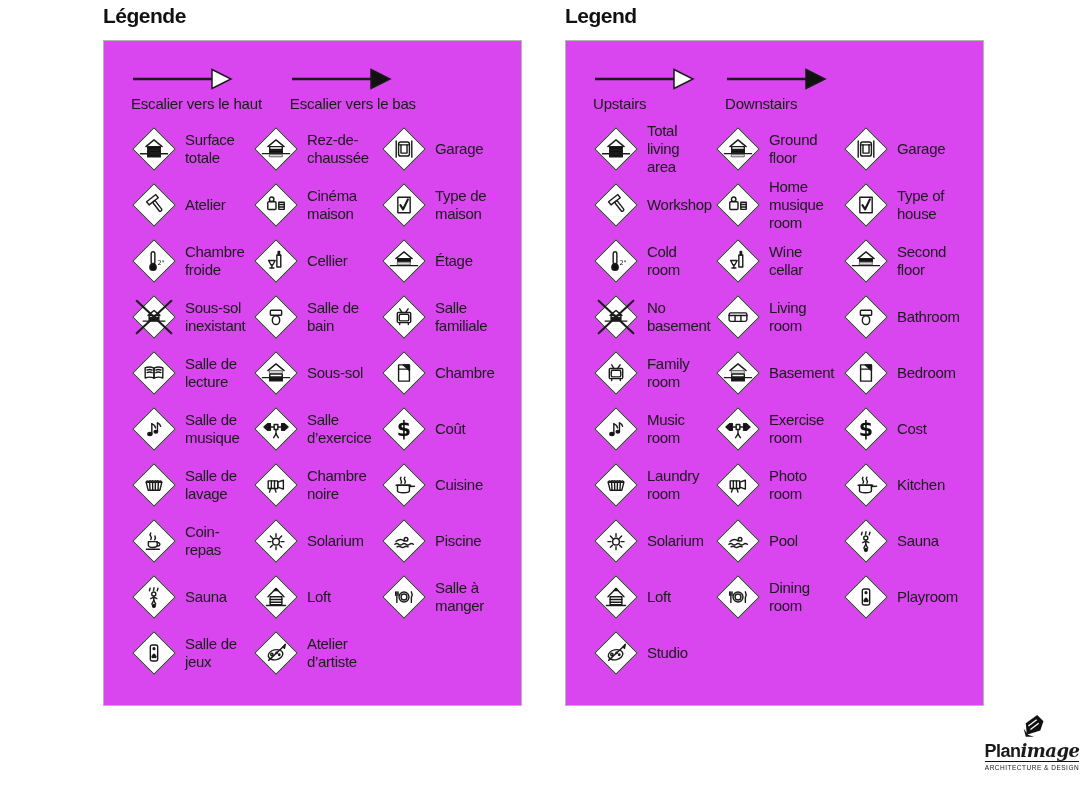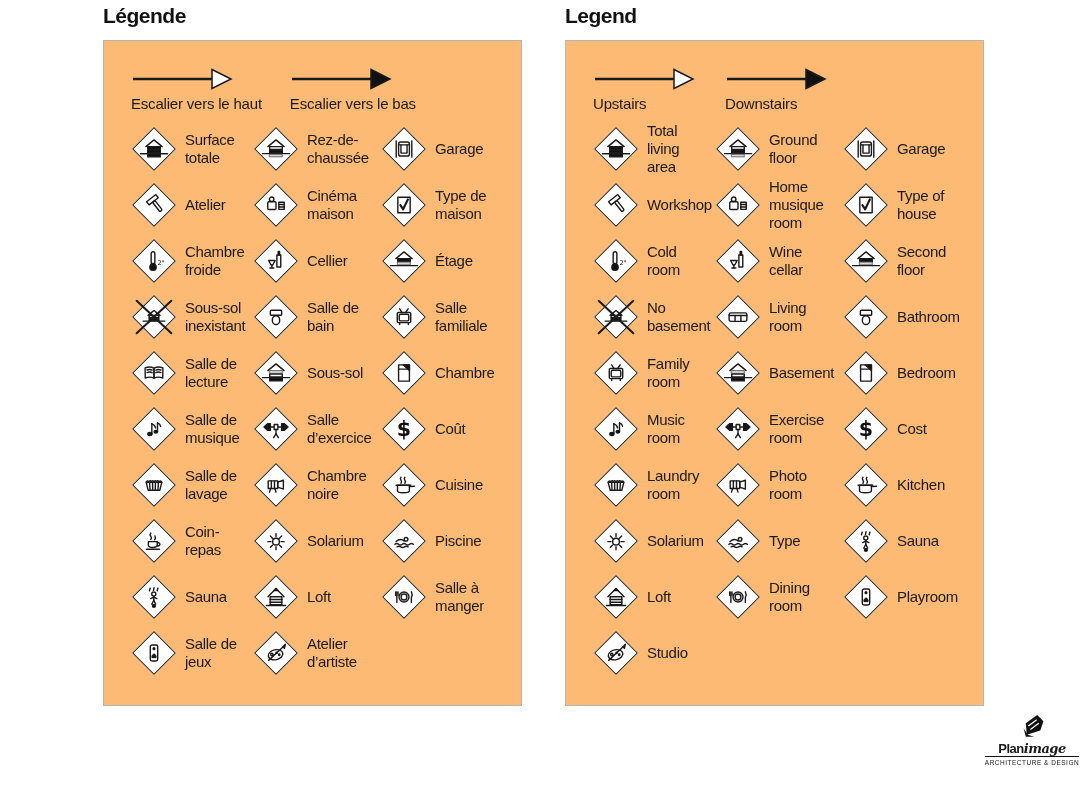--- a/index.html
+++ b/index.html
@@ -1,41 +1,41 @@
 <!DOCTYPE html>
 <html><head>
 <meta charset="utf-8">
 <style>
   html,body{margin:0;padding:0;background:#fff;}
   .page{position:relative;width:1080px;height:785px;background:#fff;overflow:hidden;
         font-family:"Liberation Sans",sans-serif;color:#1a1a1a;}
   .panel{position:absolute;top:4px;width:419px;}
   .panel-title{margin:0 0 12px 0;font-size:21px;font-weight:bold;letter-spacing:-0.5px;color:#111;}
-  .panel-box{box-sizing:border-box;width:419px;height:666px;border:1px solid #b5b5b5;background:#fdba74;}
+  .panel-box{box-sizing:border-box;width:419px;height:666px;border:1px solid #b5b5b5;background:#d946ef;}
   .arrow-row{display:flex;gap:28px;padding:25px 0 0 27px;height:78px;box-sizing:border-box;}
   .arrow-item{display:flex;flex-direction:column;min-width:104px;}
   .arrow-svg{width:104px;height:26px;display:block;}
   .arrow-svg line{stroke:#1a1a1a;stroke-width:2.6;}
   .arrow-svg .arrow-head{stroke:#1a1a1a;stroke-width:1.5;}
   .arrow-label{font-size:15px;margin-top:3px;white-space:nowrap;letter-spacing:-0.2px;}
   .legend-grid{display:grid;grid-template-columns:122px 128px 1fr;grid-auto-rows:56px;
                align-items:center;padding:2px 8px 0 27px;}
   .legend-item{display:flex;align-items:center;gap:8px;}
   .diamond-wrap{position:relative;width:46px;height:46px;flex:0 0 46px;}
   .diamond{position:absolute;left:50%;top:50%;width:31px;height:31px;
            transform:translate(-50%,-50%) rotate(45deg);
            border:1.3px solid #2a2a2a;background:#fff;box-sizing:border-box;}
   .icon-glyph{position:absolute;left:50%;top:50%;transform:translate(-50%,-50%);
               width:26px;height:26px;}
   .icon-glyph svg{width:26px;height:26px;display:block;overflow:visible;}
   .item-label{font-size:15px;line-height:1.18;white-space:pre-line;letter-spacing:-0.3px;}
   .logo{position:absolute;left:982px;top:714px;width:100px;display:flex;
         flex-direction:column;align-items:center;}
   .logo-mark{display:block;}
-  .logo-row{font-size:13px;line-height:1;margin-top:1px;white-space:nowrap;}
+  .logo-row{font-size:18px;line-height:1;margin-top:1px;white-space:nowrap;}
   .logo-bold{font-weight:800;letter-spacing:-0.5px;}
   .logo-script{font-family:"DejaVu Serif",serif;font-style:italic;font-weight:bold;letter-spacing:-0.5px;}
   .logo-tagline{font-size:6.5px;letter-spacing:0.5px;border-top:1px solid #111;
                 padding-top:1.5px;margin-top:1px;white-space:nowrap;}
 </style>
 </head>
 <body>
 
 <div class="page">
 
@@ -1050,21 +1050,21 @@
                 <svg viewBox="0 0 24 24">
                   <g fill="none" stroke="#1a1a1a" stroke-width="1.3" stroke-linejoin="round" stroke-linecap="round">
                     <circle cx="13.9" cy="10.4" r="1.7"></circle>
                     <path d="M4.6 12.4 Q8.5 9.2 12.1 11.9"></path>
                     <path d="M3.6 15 q1.7 -1.3 3.4 0 t3.4 0 t3.4 0 t3.4 0 t3.4 0"></path>
                     <path d="M5.6 17.4 q1.7 -1.2 3.4 0 t3.4 0 t3.4 0"></path>
                   </g>
                 </svg>
               </span>
     </span>
-    <span class="item-label">Type</span>
+    <span class="item-label">Pool</span>
   </div>
 
   <div class="legend-item">
     <span class="diamond-wrap">
       <span class="diamond"></span>
       <span class="icon-glyph">
                 <svg viewBox="0 0 24 24">
                   <g fill="none" stroke="#1a1a1a" stroke-width="1.3" stroke-linejoin="round" stroke-linecap="round">
                     <line x1="8.4" y1="3.9" x2="7.8" y2="6.2"></line>
                     <line x1="12" y1="3.5" x2="11.5" y2="5.8"></line>

